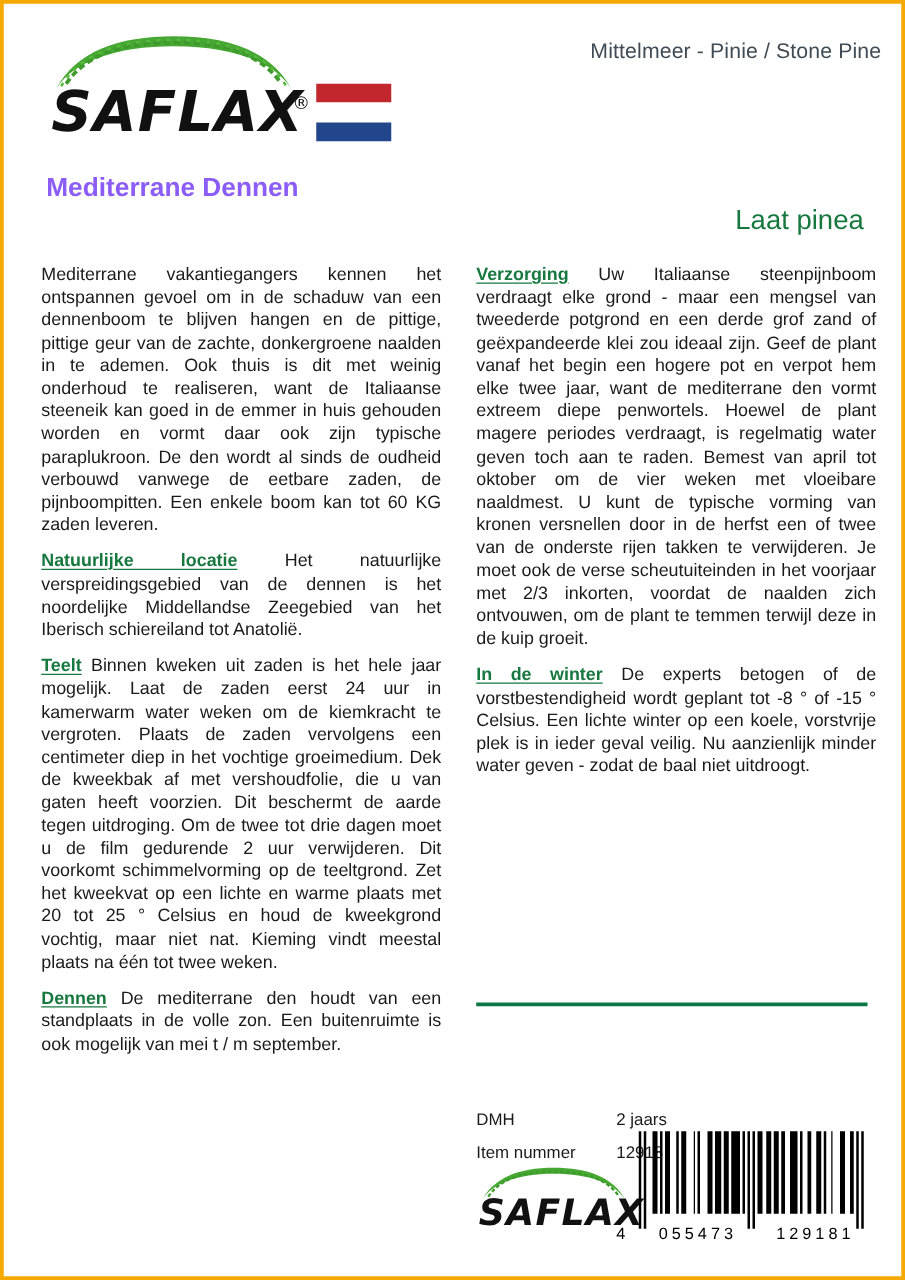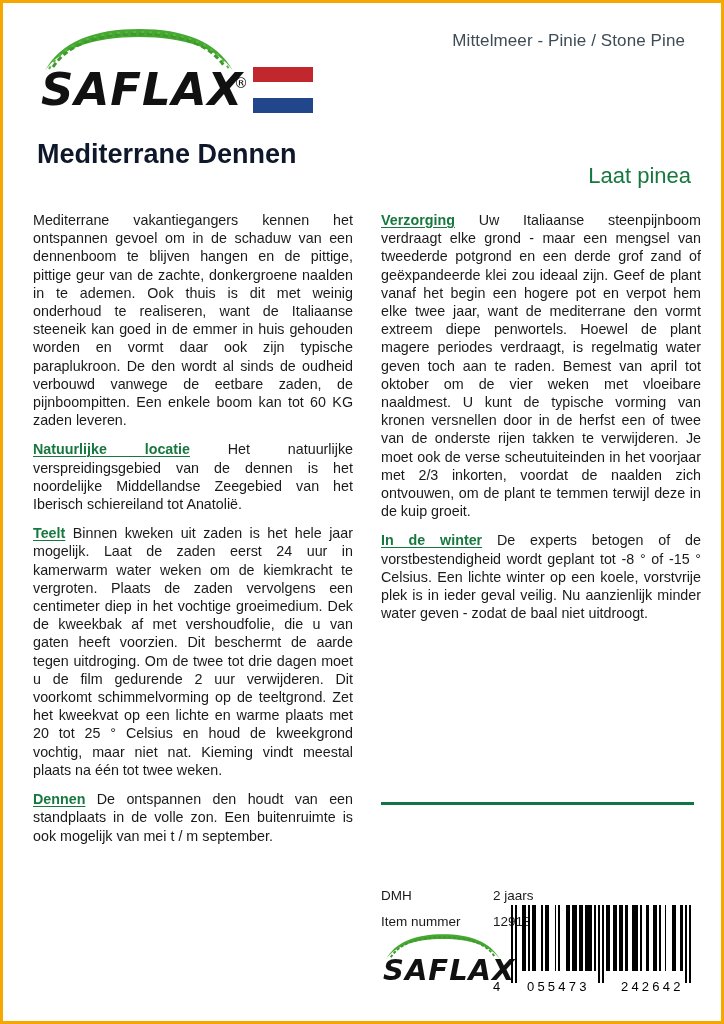--- a/index.html
+++ b/index.html
@@ -72,42 +72,42 @@
     height: 46px;
     border: 0;
   }
   .flag .band { width: 100%; height: 33.34%; }
   .flag .band.red   { background: #C1272D; }
   .flag .band.white { background: #FFFFFF; }
   .flag .band.blue  { background: #21468B; }
 
   .header-title {
     position: absolute;
-    right: 36px;
+    right: 16px;
     top: 28px;
     font-size: 17px;
     color: #3F4B55;
     letter-spacing: 0.1px;
     white-space: nowrap;
   }
 
   
   .title-row {
     position: relative;
     height: 56px;
     padding: 0 30px;
   }
 
   .common-name {
     position: absolute;
     left: 34px;
     top: 8px;
-    font-size: 27px;
+    font-size: 21px;
     font-weight: 700;
-    color: #0f172a;
+    color: #8b5cf6;
   }
 
   .botanical-name {
     position: absolute;
     right: 30px;
     top: 32px;
     font-size: 22px;
     color: #17783F;
   }
 
@@ -249,21 +249,21 @@
   <div class="title-row">
     <div class="common-name">Mediterrane Dennen</div>
     <div class="botanical-name">Laat pinea</div>
   </div>
 
   <div class="columns">
     <div class="col" id="left-col">
         <div class="para"><span>Mediterrane vakantiegangers kennen het ontspannen gevoel om in de schaduw van een dennenboom te blijven hangen en de pittige, pittige geur van de zachte, donkergroene naalden in te ademen. Ook thuis is dit met weinig onderhoud te realiseren, want de Italiaanse steeneik kan goed in de emmer in huis gehouden worden en vormt daar ook zijn typische paraplukroon. De den wordt al sinds de oudheid verbouwd vanwege de eetbare zaden, de pijnboompitten. Een enkele boom kan tot 60 KG zaden leveren.</span></div>
         <div class="para"><span class="lead">Natuurlijke locatie</span> <span>Het natuurlijke verspreidingsgebied van de dennen is het noordelijke Middellandse Zeegebied van het Iberisch schiereiland tot Anatolië.</span></div>
         <div class="para"><span class="lead">Teelt</span> <span>Binnen kweken uit zaden is het hele jaar mogelijk. Laat de zaden eerst 24 uur in kamerwarm water weken om de kiemkracht te vergroten. Plaats de zaden vervolgens een centimeter diep in het vochtige groeimedium. Dek de kweekbak af met vershoudfolie, die u van gaten heeft voorzien. Dit beschermt de aarde tegen uitdroging. Om de twee tot drie dagen moet u de film gedurende 2 uur verwijderen. Dit voorkomt schimmelvorming op de teeltgrond. Zet het kweekvat op een lichte en warme plaats met 20 tot 25 ° Celsius en houd de kweekgrond vochtig, maar niet nat. Kieming vindt meestal plaats na één tot twee weken.</span></div>
-        <div class="para"><span class="lead">Dennen</span> <span>De ontspannen den houdt van een standplaats in de volle zon. Een buitenruimte is ook mogelijk van mei t / m september.</span></div>
+        <div class="para"><span class="lead">Dennen</span> <span>De mediterrane den houdt van een standplaats in de volle zon. Een buitenruimte is ook mogelijk van mei t / m september.</span></div>
       </div>
     <div class="col" id="right-col">
         <div class="para"><span class="lead">Verzorging</span> <span>Uw Italiaanse steenpijnboom verdraagt elke grond - maar een mengsel van tweederde potgrond en een derde grof zand of geëxpandeerde klei zou ideaal zijn. Geef de plant vanaf het begin een hogere pot en verpot hem elke twee jaar, want de mediterrane den vormt extreem diepe penwortels. Hoewel de plant magere periodes verdraagt, is regelmatig water geven toch aan te raden. Bemest van april tot oktober om de vier weken met vloeibare naaldmest. U kunt de typische vorming van kronen versnellen door in de herfst een of twee van de onderste rijen takken te verwijderen. Je moet ook de verse scheutuiteinden in het voorjaar met 2/3 inkorten, voordat de naalden zich ontvouwen, om de plant te temmen terwijl deze in de kuip groeit.</span></div>
         <div class="para"><span class="lead">In de winter</span> <span>De experts betogen of de vorstbestendigheid wordt geplant tot -8 ° of -15 ° Celsius. Een lichte winter op een koele, vorstvrije plek is in ieder geval veilig. Nu aanzienlijk minder water geven - zodat de baal niet uitdroogt.</span></div>
       </div>
   </div>
 
   <div class="divider"></div>
 
   <div class="footer" id="footer-rows">
@@ -344,17 +344,17 @@
         <div class="gap" style="width: 3.8px;"></div>
         <div class="bar" style="width: 3.8px;"></div>
         <div class="gap" style="width: 1.9px;"></div>
         <div class="bar tall" style="width: 1.9px;"></div>
         <div class="gap tall" style="width: 1.9px;"></div>
         <div class="bar tall" style="width: 1.9px;"></div>
       </div>
     <div class="barcode-digits">
       <span class="bc-d bc-lead">4</span>
       <span class="bc-d bc-left">055473</span>
-      <span class="bc-d bc-right">242642</span>
+      <span class="bc-d bc-right">129181</span>
     </div>
   </div>
 
 </div>
 
 </body></html>

